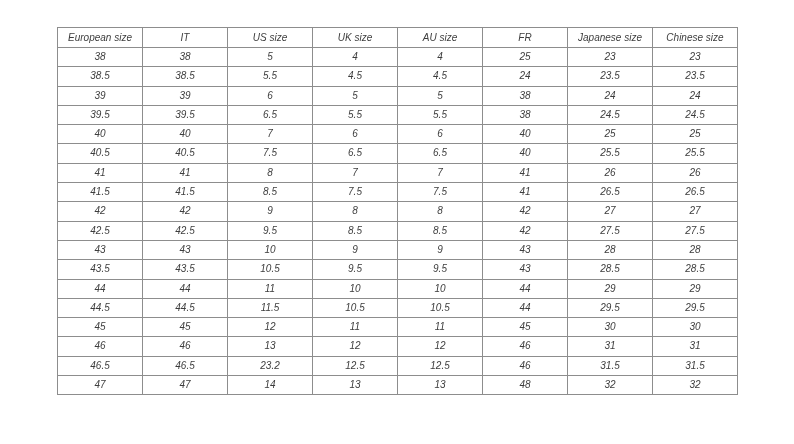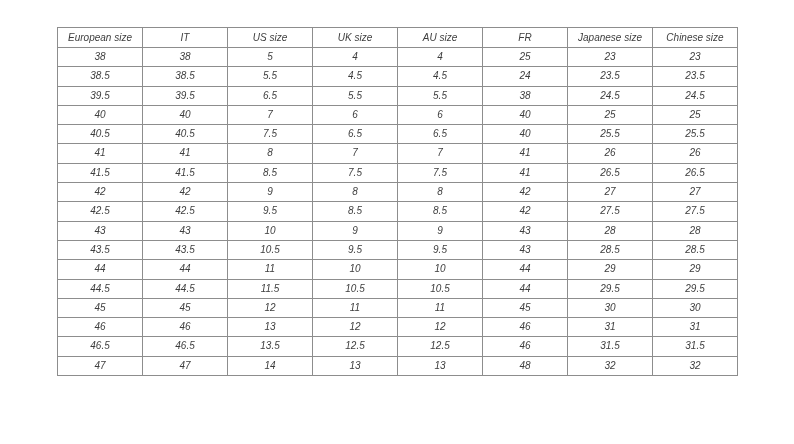--- a/index.html
+++ b/index.html
@@ -78,20 +78,30 @@
           <td>38.5</td>
           <td>38.5</td>
           <td>5.5</td>
           <td>4.5</td>
           <td>4.5</td>
           <td>24</td>
           <td>23.5</td>
           <td>23.5</td>
         </tr>
         <tr>
+          <td>39</td>
+          <td>39</td>
+          <td>6</td>
+          <td>5</td>
+          <td>5</td>
+          <td>38</td>
+          <td>24</td>
+          <td>24</td>
+        </tr>
+        <tr>
           <td>39.5</td>
           <td>39.5</td>
           <td>6.5</td>
           <td>5.5</td>
           <td>5.5</td>
           <td>38</td>
           <td>24.5</td>
           <td>24.5</td>
         </tr>
         <tr>
@@ -210,21 +220,21 @@
           <td>13</td>
           <td>12</td>
           <td>12</td>
           <td>46</td>
           <td>31</td>
           <td>31</td>
         </tr>
         <tr>
           <td>46.5</td>
           <td>46.5</td>
-          <td>13.5</td>
+          <td>23.2</td>
           <td>12.5</td>
           <td>12.5</td>
           <td>46</td>
           <td>31.5</td>
           <td>31.5</td>
         </tr>
         <tr>
           <td>47</td>
           <td>47</td>
           <td>14</td>

